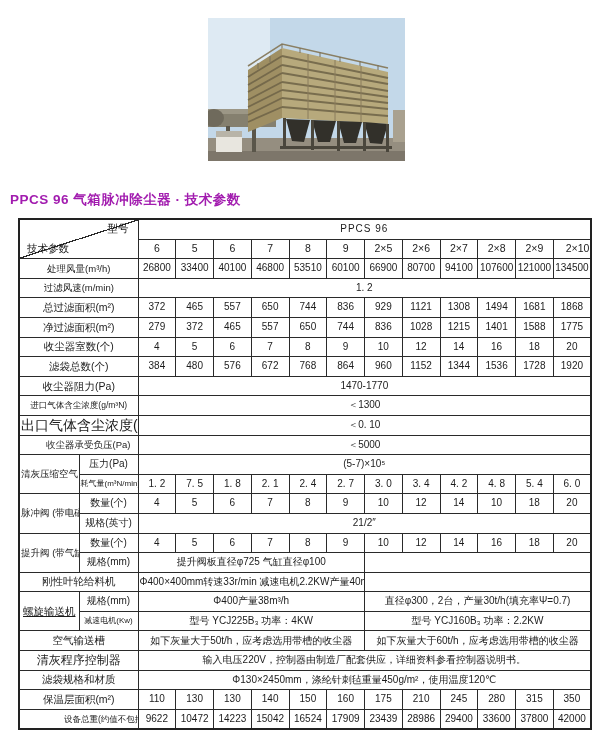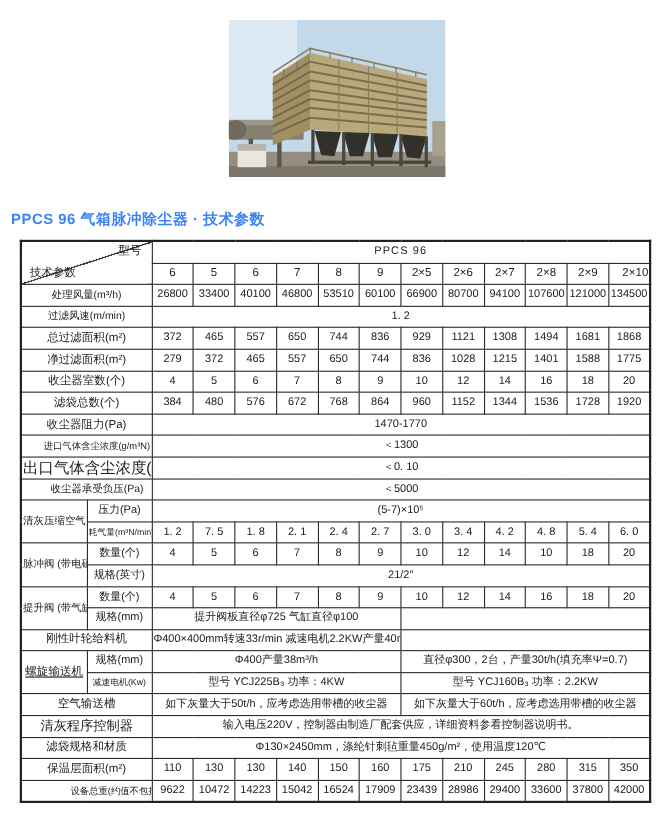--- a/index.html
+++ b/index.html
@@ -3,21 +3,21 @@
 <meta charset="utf-8">
 <style>
   html,body{margin:0;padding:0;}
   body{
     width:605px;height:755px;background:#ffffff;position:relative;overflow:hidden;
     font-family:"Liberation Sans","DejaVu Sans",sans-serif;color:#1b1b1b;
   }
   .photo{position:absolute;left:208px;top:18px;width:197px;height:143px;}
   .title{
     position:absolute;left:10px;top:191px;margin:0;
-    font-size:13.5px;font-weight:bold;color:#3b82f6;letter-spacing:0.5px;
+    font-size:13.5px;font-weight:bold;color:#a21caf;letter-spacing:0.5px;
   }
   table.spec{
     position:absolute;left:18px;top:218px;width:572px;
     border-collapse:collapse;table-layout:fixed;
     border:2px solid #222;
   }
   table.spec td{
     border:1px solid #2a2a2a;text-align:center;vertical-align:middle;
     height:18.6px;padding:0 1px;overflow:hidden;white-space:nowrap;
     font-size:10px;line-height:1.05;
@@ -215,21 +215,21 @@
         <td class="num">1344</td>
         <td class="num">1536</td>
         <td class="num">1728</td>
         <td class="num">1920</td>
       </tr>
       <tr>
         <td class="lbl" colspan="2" style="font-size: 10.5px;">收尘器阻力(Pa)</td>
         <td class="spanval" colspan="12">1470-1770</td>
       </tr>
       <tr>
-        <td class="lbl" colspan="2" style="font-size: 8.5px; text-align: right;">进口气体含尘浓度(g/m³N)</td>
+        <td class="lbl" colspan="2" style="font-size: 8.5px;">进口气体含尘浓度(g/m³N)</td>
         <td class="spanval" colspan="12">＜1300</td>
       </tr>
       <tr>
         <td class="lbl" colspan="2" style="font-size: 14px;">出口气体含尘浓度(g/m³N)</td>
         <td class="spanval" colspan="12">＜0. 10</td>
       </tr>
       <tr>
         <td class="lbl" colspan="2" style="font-size: 9.5px; padding-left: 20px;">收尘器承受负压(Pa)</td>
         <td class="spanval" colspan="12">＜5000</td>
       </tr>

